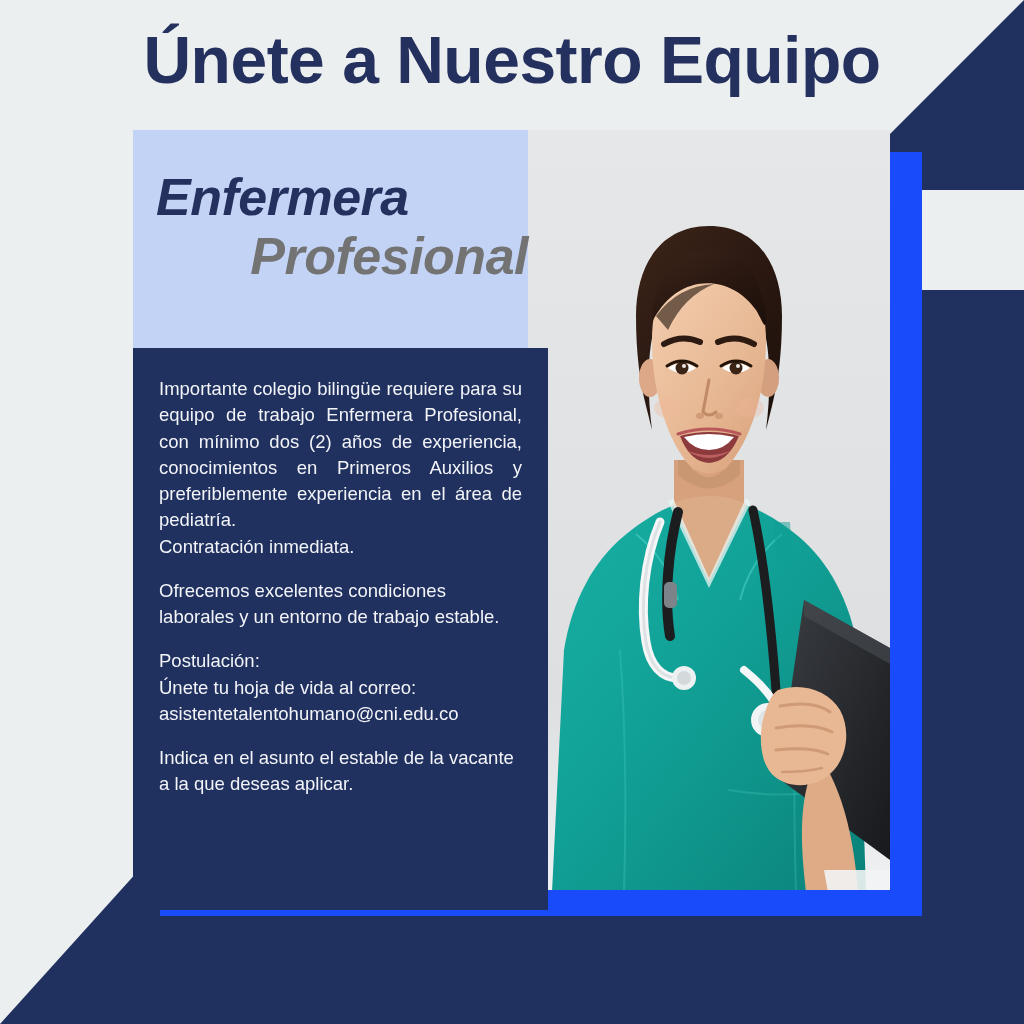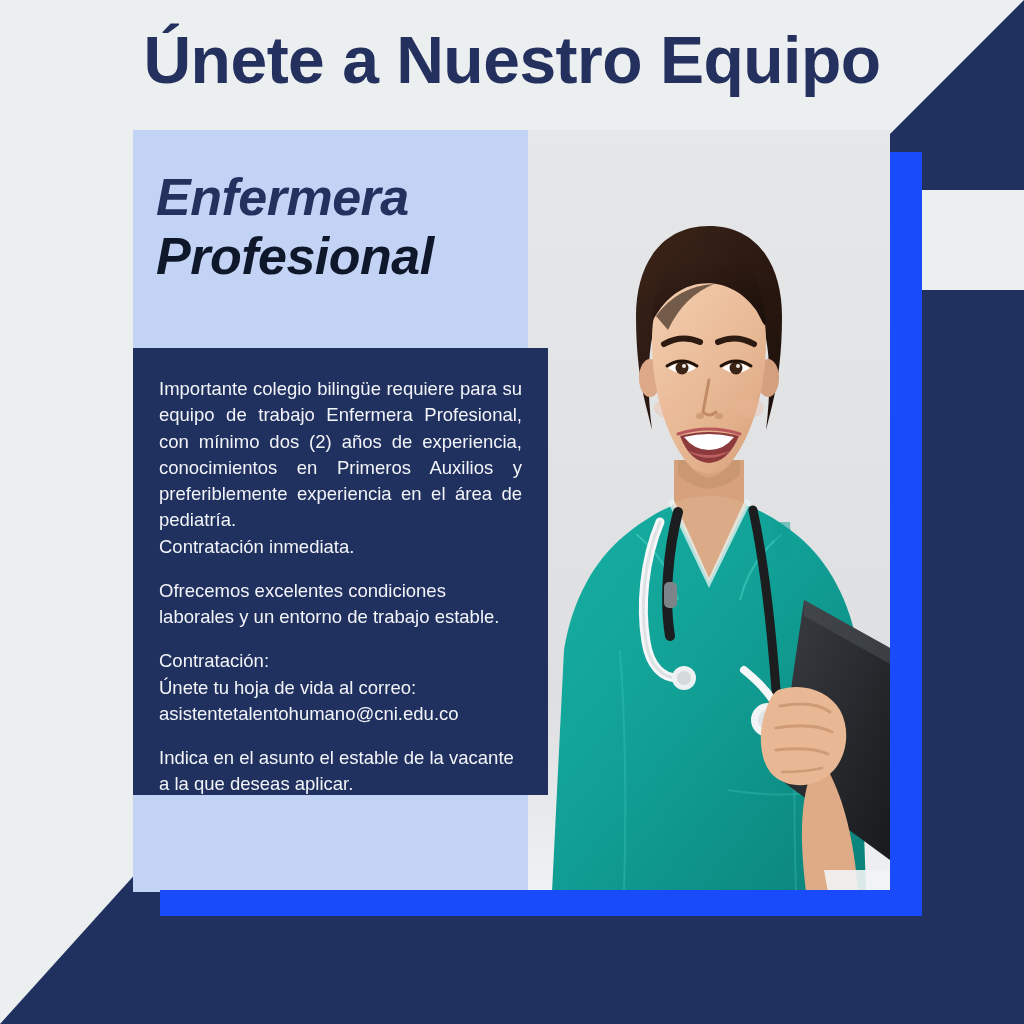--- a/index.html
+++ b/index.html
@@ -82,37 +82,37 @@
     position: absolute;
     left: 156px; top: 168px;
     width: 372px;
     font-size: 52px;
     font-weight: 700;
     font-style: italic;
     line-height: 1.14;
     letter-spacing: -0.5px;
   }
   .job-title .line1 { display: block; color: #24305e; }
-  .job-title .line2 { display: block; color: #0f172a; }
+  .job-title .line2 { display: block; color: #737373; text-align: right; }
 
   
   .photo {
     position: absolute;
     left: 528px; top: 130px;
     width: 362px; height: 762px;
     overflow: hidden;
     background: #e2e3e4;
   }
   .photo svg { display: block; width: 100%; height: 100%; }
 
   
   .text-panel {
     position: absolute;
     left: 133px; top: 348px;
-    width: 415px; height: 447px;
+    width: 415px; height: 562px;
     background: #20305f;
     box-sizing: border-box;
     padding: 28px 26px 0 26px;
   }
   .text-panel p {
     margin: 0;
     color: #f2f4f8;
     font-size: 18.5px;
     line-height: 1.42;
   }
@@ -291,20 +291,20 @@
 
   <div class="lightblue-bottom"></div>
   <div class="blue-bottom-bar"></div>
 
   <div class="text-panel">
     <p class="para-justify">Importante colegio bilingüe requiere para su equipo de trabajo Enfermera Profesional, con mínimo dos (2) años de experiencia, conocimientos en Primeros Auxilios y preferiblemente experiencia en el área de pediatría.</p>
     <p>Contratación inmediata.</p>
     <div class="spacer"></div>
     <p>Ofrecemos excelentes condiciones laborales y un entorno de trabajo estable.</p>
     <div class="spacer"></div>
-    <p>Contratación:</p>
+    <p>Postulación:</p>
     <p>Únete tu hoja de vida al correo:</p>
     <p>asistentetalentohumano@cni.edu.co</p>
     <div class="spacer"></div>
     <p>Indica en el asunto el estable de la vacante a la que deseas aplicar.</p>
   </div>
 
 </div>
 
 </body></html>

